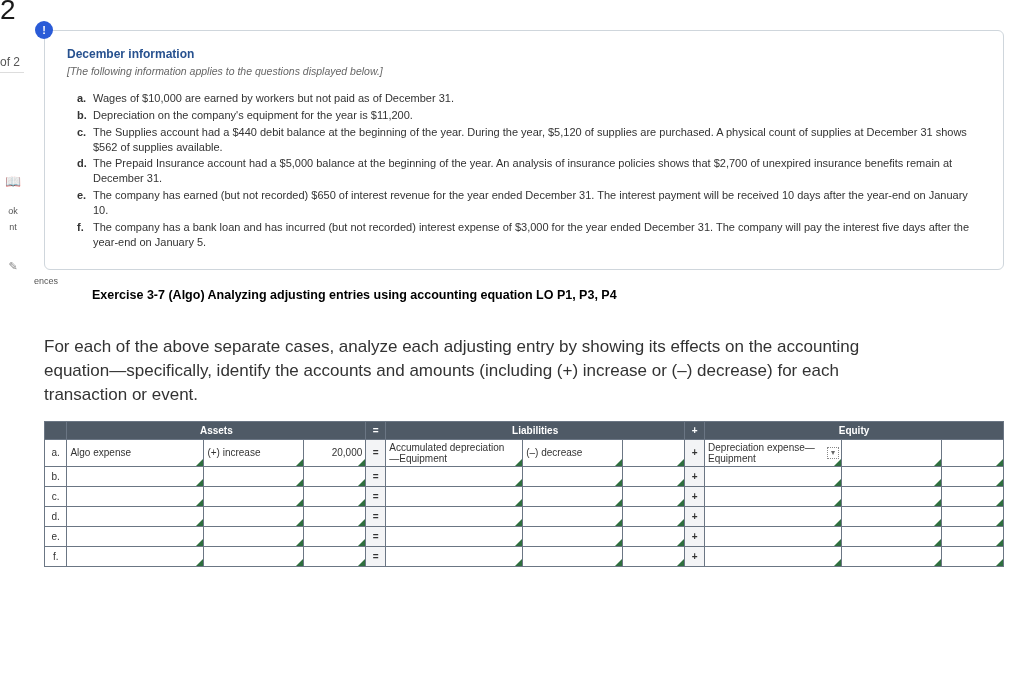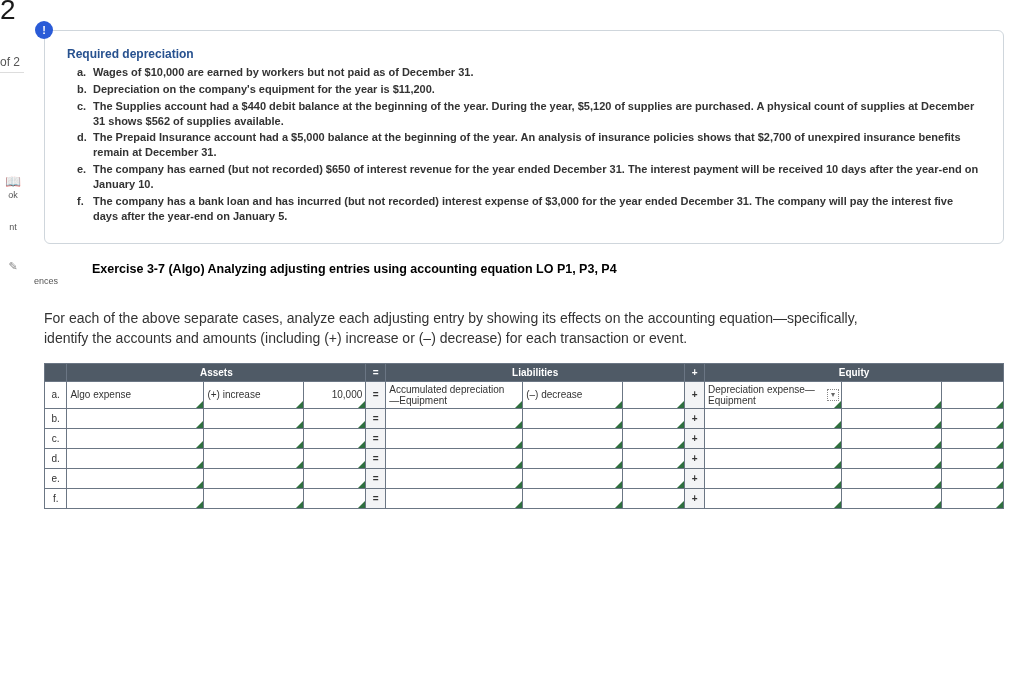--- a/index.html
+++ b/index.html
@@ -23,21 +23,21 @@
   .rail-of {
     position: absolute; left: 0; top: 55px; font-size: 12px; color: #555;
     width: 22px; text-align: left;
   }
   .rail-hr { position: absolute; left: 0; top: 72px; width: 24px; border-top: 1px solid #ddd; }
   .rail-icon {
     position: absolute; left: 0; width: 26px; text-align: center;
     color: #4a6; font-size: 13px;
   }
   .rail-icon.book { top: 174px; color: #2b7; }
-  .rail-icon.book-label { top: 190px; font-size: 9px; color: #555; }
+  .rail-icon.book-label { top: 206px; font-size: 9px; color: #555; }
   .rail-icon.nt { top: 222px; color: #555; font-size: 9px; }
   .rail-icon.plus { top: 260px; color: #888; font-size: 11px; }
   .rail-icon.ences { top: 276px; font-size: 9px; color: #555; margin-left: 33px; }
 
   .main { position: absolute; left: 44px; top: 30px; width: 960px; }
 
   .info-card {
     border: 1px solid #cfd6dc;
     border-radius: 6px;
     padding: 16px 22px 18px 22px;
@@ -51,24 +51,24 @@
     font-weight: bold; font-size: 11px;
     display: flex; align-items: center; justify-content: center;
   }
   .req-title { color: #27518f; font-weight: bold; font-size: 12px; margin-bottom: 4px; }
   .req-sub { color: #000; font-weight: bold; font-size: 12px; margin-bottom: 2px; }
   .req-note { color: #666; font-style: italic; font-size: 10.5px; margin-bottom: 14px; }
 
   .facts { list-style: none; padding: 0 0 0 10px; margin: 0; }
   .facts li { display: flex; margin-bottom: 2px; line-height: 1.35; }
   .facts li .lbl { font-weight: bold; width: 16px; flex: none; }
-  .facts li .txt { flex: 1; font-weight: bold; }
+  .facts li .txt { flex: 1; }
 
   .ex-title { font-weight: bold; font-size: 12.5px; margin: 18px 0 10px 0; color: #000; padding-left: 48px; }
-  .ex-desc { font-size: 14px; line-height: 1.4; margin-bottom: 14px; max-width: 860px; margin-top: 33px; }
+  .ex-desc { font-size: 17px; line-height: 1.4; margin-bottom: 14px; max-width: 860px; margin-top: 33px; }
 
   
   table.acct {
     border-collapse: collapse;
     width: 100%;
     table-layout: fixed;
     font-size: 10px;
   }
   table.acct th, table.acct td {
     border: 1px solid #6b7684;
@@ -113,21 +113,22 @@
   <div class="rail-hr"></div>
   <div class="rail-icon book">📖</div>
   <div class="rail-icon book-label">ok</div>
   <div class="rail-icon nt">nt</div>
   <div class="rail-icon plus">✎</div>
   <div class="rail-icon ences">ences</div>
 
   <div class="main">
     <div class="info-card">
       <div class="info-badge">!</div>
-      <div class="req-title">Required depreciation</div>
+      <div class="req-title">December information</div>
+      <div class="req-note">[The following information applies to the questions displayed below.]</div>
       <ul class="facts" id="facts-list">
           <li>
             <span class="lbl">a.</span>
             <span class="txt">Wages of $10,000 are earned by workers but not paid as of December 31.</span>
           </li>
           <li>
             <span class="lbl">b.</span>
             <span class="txt">Depreciation on the company's equipment for the year is $11,200.</span>
           </li>
           <li>
@@ -175,21 +176,21 @@
           <th colspan="3">Liabilities</th>
           <th>+</th>
           <th colspan="3">Equity</th>
         </tr>
       </thead>
       <tbody id="acct-body">
           <tr>
             <td class="col-idx"><span style="white-space: pre-line;">a.</span></td>
             <td class="col-acct editable"><span style="white-space: pre-line;">Algo expense</span><span class="corner"></span></td>
             <td class="col-dir editable"><span style="white-space: pre-line;">(+) increase</span><span class="corner"></span></td>
-            <td class="col-amt editable"><span style="white-space: pre-line;">10,000</span><span class="corner"></span></td>
+            <td class="col-amt editable"><span style="white-space: pre-line;">20,000</span><span class="corner"></span></td>
             <td class="col-op"><span style="white-space: pre-line;">=</span></td>
             <td class="col-acct editable"><span style="white-space: pre-line;">Accumulated depreciation
 —Equipment</span><span class="corner"></span></td>
             <td class="col-dir editable"><span style="white-space: pre-line;">(–) decrease</span><span class="corner"></span></td>
             <td class="col-amt editable">
               <span class="corner"></span>
             </td>
             <td class="col-op"><span style="white-space: pre-line;">+</span></td>
             <td class="col-acct editable"><span style="white-space: pre-line;">Depreciation expense—Equipment</span><span class="corner"></span><span class="dropdown-caret">▾</span></td>
             <td class="col-dir editable">

